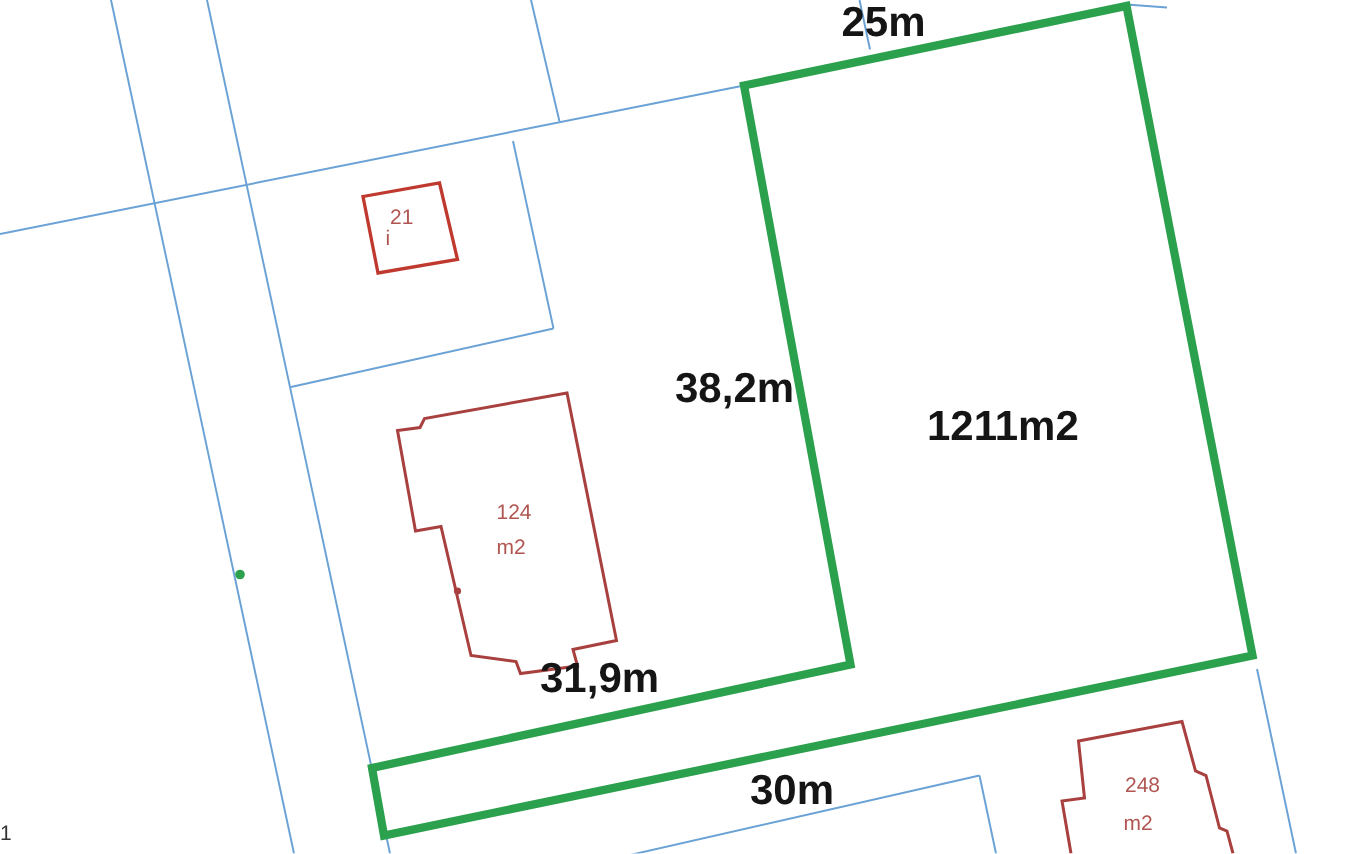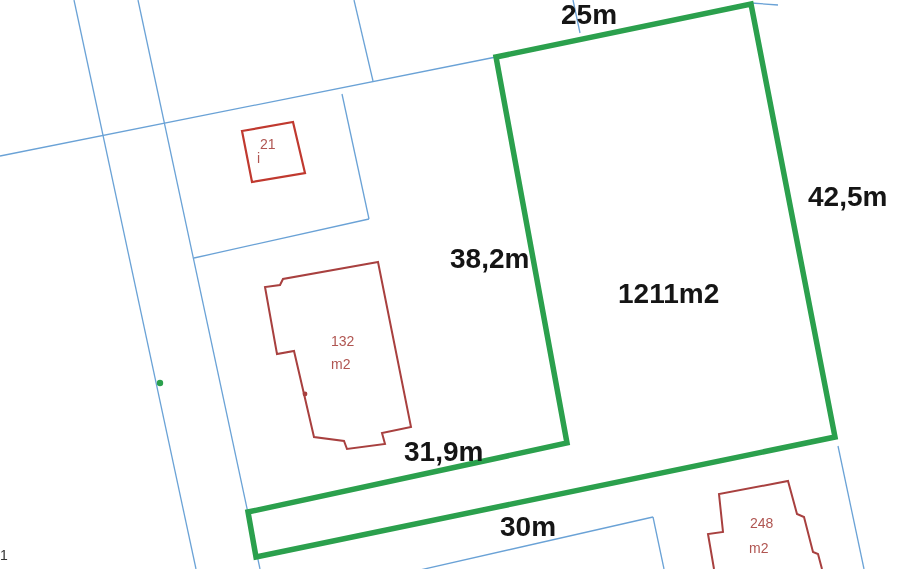--- a/index.html
+++ b/index.html
@@ -46,27 +46,26 @@
     <polygon class="green-outline" points="496,57 751,4 835,437 256,557 248,512 567,443"></polygon>
     <circle class="green-dot" cx="160" cy="383" r="3.2"></circle>
 
     <polygon class="bld-bright" points="242,131 293,122 305,173 252,182"></polygon>
     <polygon class="bld-dark" points="378,262 283,279 280,285 265,287 277,354 294,351 314,437 344,441 347,449 385,444 382,433 411,427"></polygon>
     <circle class="bld-mark" cx="305" cy="394" r="2.4"></circle>
     <polyline class="bld-dark" points="714,569 708,534 723,532 719,494 788,481 797,514 804,517 813,552 818,554 822,569"></polyline>
   </svg>
 
   <div class="lbl dim" style="left:561px;top:1px;">25m</div>
-  <div class="lbl dim" style="left:808px;top:183px;">42,5m</div>
   <div class="lbl dim" style="left:450px;top:224px;margin-top:21px;">38,2m</div>
-  <div class="lbl dim" style="left:618px;top:280px;">1211m2</div>
-  <div class="lbl dim" style="left:404px;top:438px;">31,9m</div>
+  <div class="lbl dim" style="left:618px;top:270px;">1211m2</div>
+  <div class="lbl dim" style="left:360px;top:438px;">31,9m</div>
   <div class="lbl dim" style="left:500px;top:513px;">30m</div>
 
   <div class="lbl bld-lbl" style="left:260px;top:137px;">21</div>
   <div class="lbl bld-lbl" style="left:257px;top:151px;">i</div>
-  <div class="lbl bld-lbl" style="left:331px;top:334px;">132</div>
+  <div class="lbl bld-lbl" style="left:331px;top:334px;">124</div>
   <div class="lbl bld-lbl" style="left:331px;top:357px;">m2</div>
   <div class="lbl bld-lbl" style="left:750px;top:516px;text-align:right;">248</div>
   <div class="lbl bld-lbl" style="left:749px;top:541px;">m2</div>
 
   <div class="lbl corner-mark" style="left:0px;top:548px;">1</div>
 </div>
 
 </body></html>

